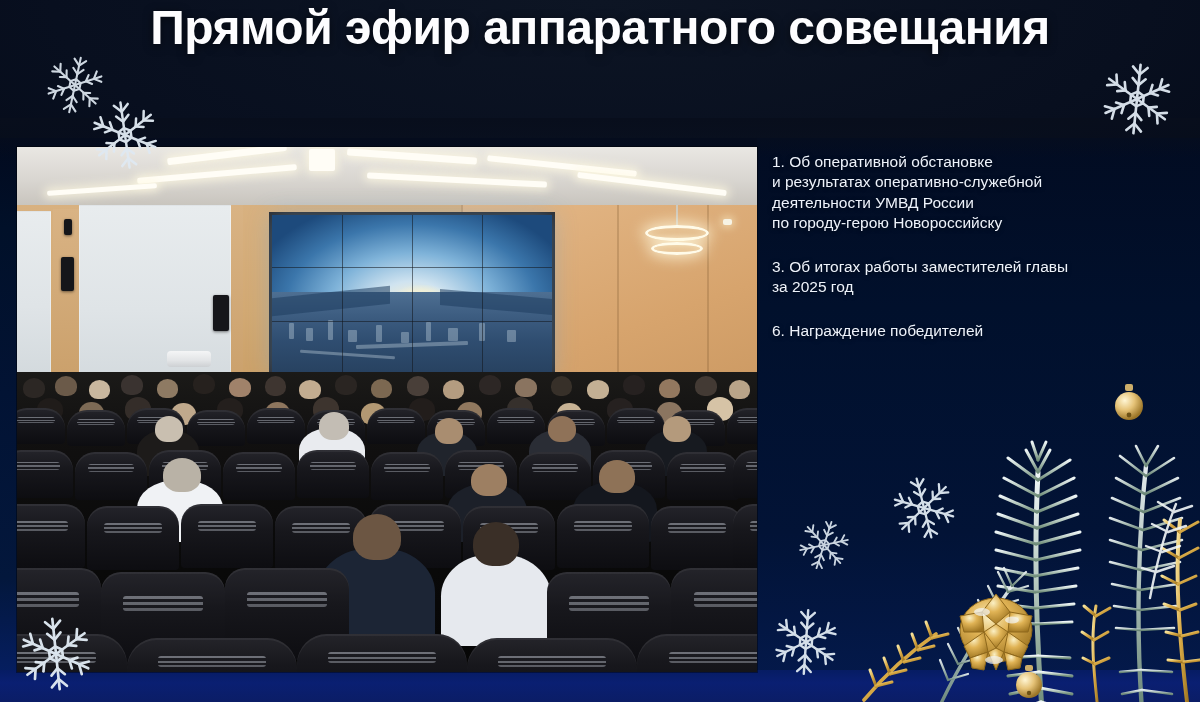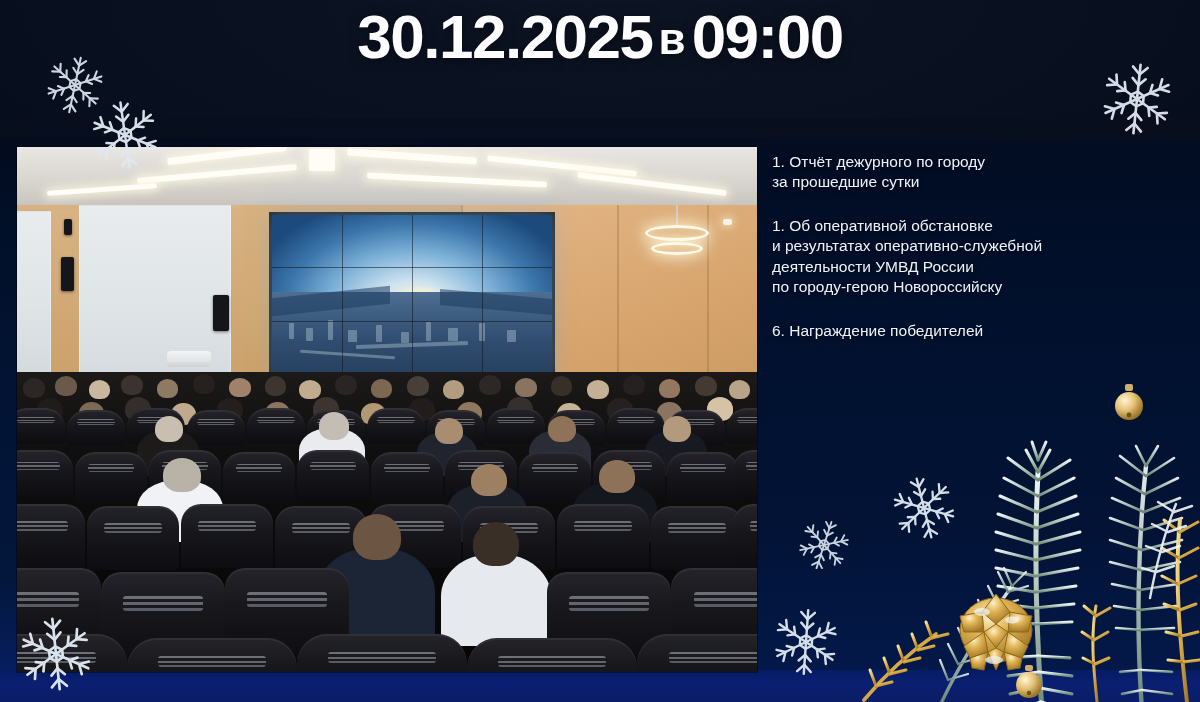--- a/index.html
+++ b/index.html
@@ -259,23 +259,21 @@
 
 <div id="poster">
 
   <div class="bg-base"></div>
   <div class="bg-navy"></div>
   <div class="bg-navy-right"></div>
   <div class="bg-header-fade"></div>
   <div class="bg-bottom-strip"></div>
 
   <div class="title-wrap">
-    <div class="title-date">
-      <span>30.12.2025</span><span class="conj">в</span><span>09:00</span>
-    </div>
+    <div class="title-main">Прямой эфир аппаратного совещания</div>
   </div>
 
   <div class="photo">
 
     <div class="ph ceiling"></div>
     <div class="ph ceil-slot" style="left:150px;top:4px;width:120px;height:7px;transform:rotate(-7deg);"></div>
     <div class="ph ceil-slot" style="left:292px;top:2px;width:26px;height:22px;"></div>
     <div class="ph ceil-slot" style="left:330px;top:6px;width:130px;height:7px;transform:rotate(4deg);"></div>
     <div class="ph ceil-slot" style="left:470px;top:16px;width:150px;height:6px;transform:rotate(6deg);"></div>
     <div class="ph ceil-slot" style="left:120px;top:24px;width:160px;height:6px;transform:rotate(-5deg);"></div>
@@ -499,26 +497,26 @@
 
       <div class="seat" style="left:-60px;top:262px;width:170px;height:70px;border-radius:30px 30px 0 0;"></div>
       <div class="seat" style="left:110px;top:266px;width:170px;height:70px;border-radius:30px 30px 0 0;"></div>
       <div class="seat" style="left:280px;top:262px;width:170px;height:70px;border-radius:30px 30px 0 0;"></div>
       <div class="seat" style="left:450px;top:266px;width:170px;height:70px;border-radius:30px 30px 0 0;"></div>
       <div class="seat" style="left:620px;top:262px;width:180px;height:70px;border-radius:30px 30px 0 0;"></div>
     </div>
   </div>
 
   <div class="agenda">
-    <div class="agenda-item first">1.   Отчёт дежурного по городу
-за прошедшие сутки</div>
     <div class="agenda-item">1. Об оперативной обстановке
 и результатах оперативно-служебной
 деятельности УМВД России
 по городу-герою Новороссийску</div>
+    <div class="agenda-item">3. Об итогах работы заместителей главы
+за 2025 год</div>
     <div class="agenda-item">6. Награждение победителей</div>
   </div>
 
   <div class="decor">
 
     <svg width="0" height="0" style="position:absolute" aria-hidden="true">
       <defs>
         <g id="flake6">
           <g stroke="#dfe9f2" stroke-width="3.2" stroke-linecap="round" fill="none">
             <line x1="50" y1="8" x2="50" y2="92"></line>

